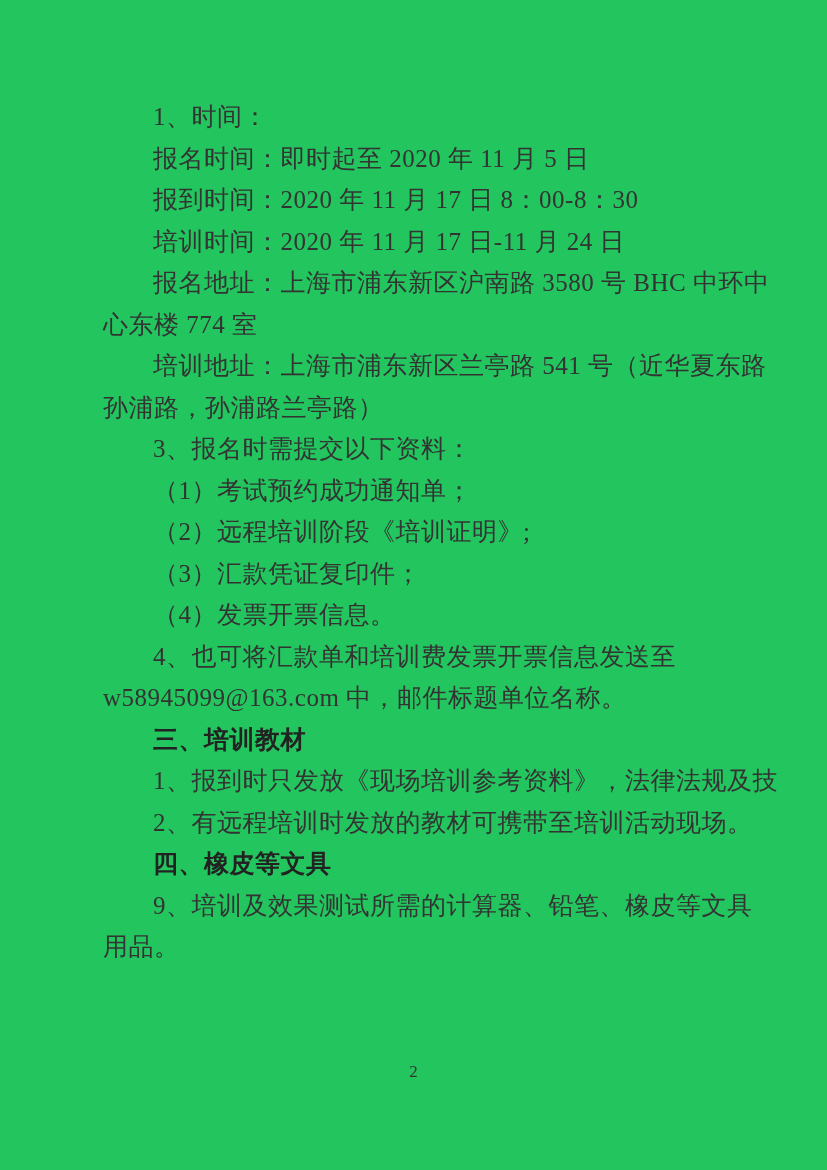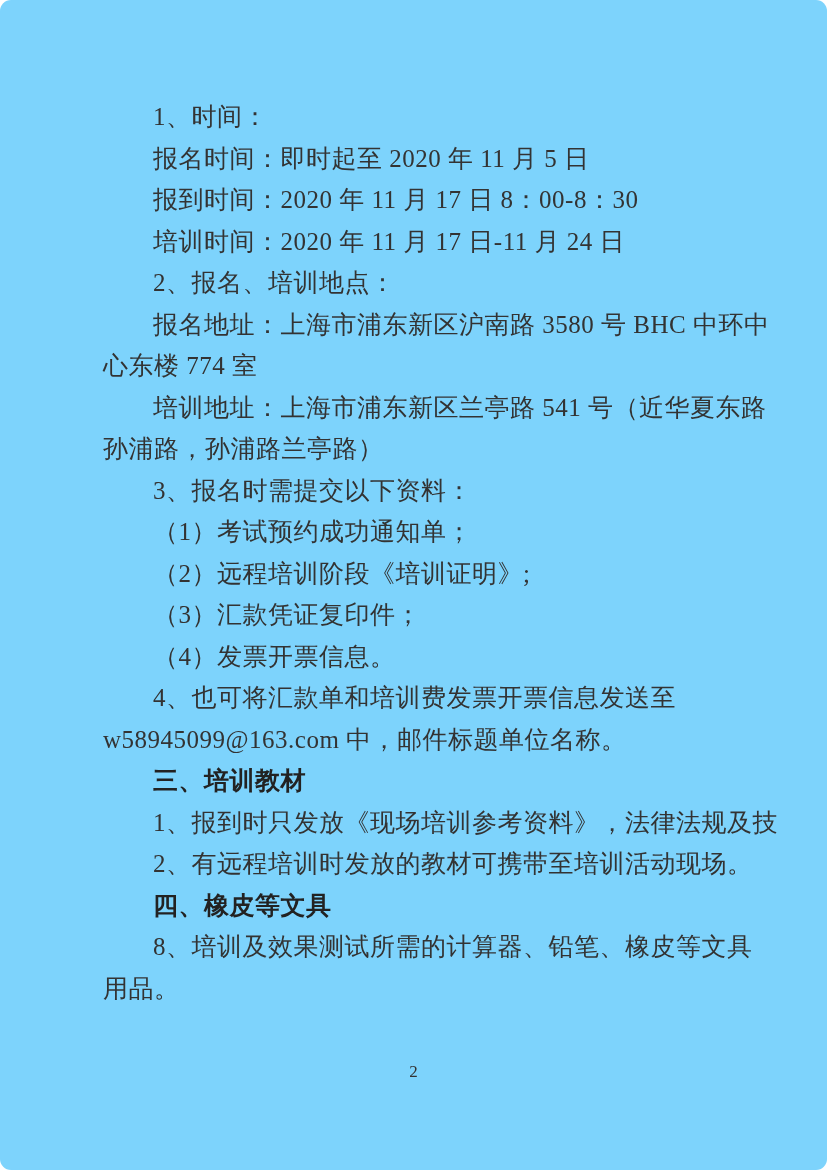--- a/index.html
+++ b/index.html
@@ -4,25 +4,24 @@
 <style>
   html, body {
     margin: 0;
     padding: 0;
     background: #ffffff;
   }
   .page {
     position: relative;
     width: 827px;
     height: 1170px;
-    background: #7dd3fc;
+    background: #22c55e;
     overflow: hidden;
     font-family: "Liberation Serif", "DejaVu Serif", serif;
     color: #333333;
-    border-radius: 11px;
   }
   .content {
     position: absolute;
     top: 96px;
     left: 103px;
     width: 622px;
   }
   .line {
     margin: 0;
     padding: 0;
@@ -56,35 +55,34 @@
 </style>
 </head>
 <body>
 
 <div class="page">
   <div class="content" id="doc-body">
       <p class="line indent">1、时间：</p>
       <p class="line indent">报名时间：即时起至 2020 年 11 月 5 日</p>
       <p class="line indent">报到时间：2020 年 11 月 17 日 8：00-8：30</p>
       <p class="line indent">培训时间：2020 年 11 月 17 日-11 月 24 日</p>
-      <p class="line indent">2、报名、培训地点：</p>
       <p class="line indent">报名地址：上海市浦东新区沪南路 3580 号 BHC 中环中</p>
       <p class="line">心东楼 774 室</p>
       <p class="line indent">培训地址：上海市浦东新区兰亭路 541 号（近华夏东路</p>
       <p class="line">孙浦路，孙浦路兰亭路）</p>
       <p class="line indent">3、报名时需提交以下资料：</p>
       <p class="line indent">（1）考试预约成功通知单；</p>
       <p class="line indent">（2）远程培训阶段《培训证明》;</p>
       <p class="line indent">（3）汇款凭证复印件；</p>
       <p class="line indent">（4）发票开票信息。</p>
       <p class="line indent">4、也可将汇款单和培训费发票开票信息发送至</p>
       <p class="line">w58945099@163.com 中，邮件标题单位名称。</p>
       <p class="line indent heading">三、培训教材</p>
       <p class="line indent">1、报到时只发放《现场培训参考资料》，法律法规及技</p>
       <p class="line indent">2、有远程培训时发放的教材可携带至培训活动现场。</p>
       <p class="line indent heading">四、橡皮等文具</p>
-      <p class="line indent">8、培训及效果测试所需的计算器、铅笔、橡皮等文具</p>
+      <p class="line indent">9、培训及效果测试所需的计算器、铅笔、橡皮等文具</p>
       <p class="line">用品。</p>
     </div>
   <div class="footer">
     <span class="page-number">2</span>
   </div>
 </div>
 
 </body></html>

